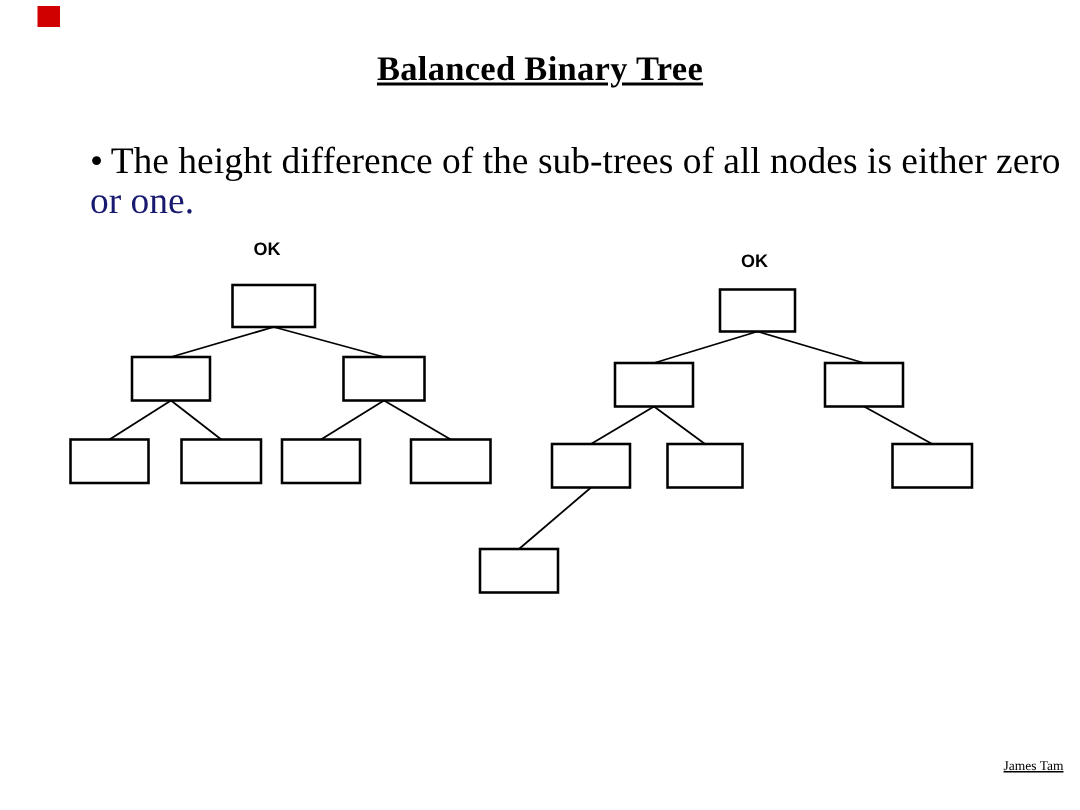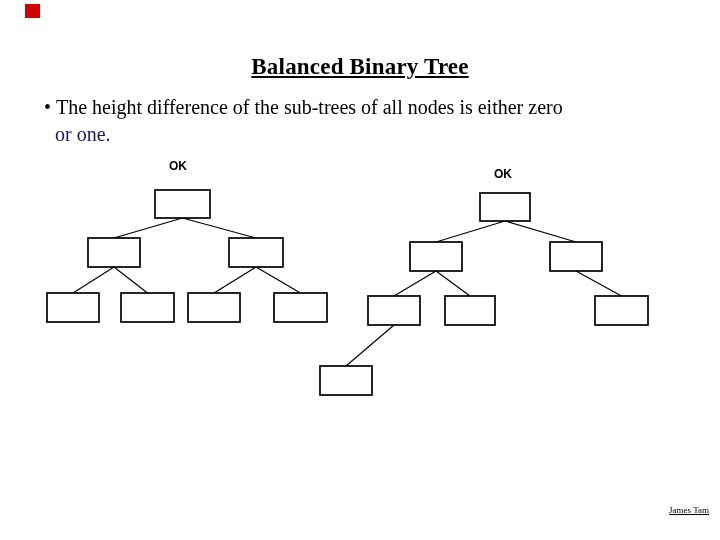--- a/index.html
+++ b/index.html
@@ -20,32 +20,31 @@
   }
   .title {
     position: absolute;
     left: 0; top: 33px;
     width: 100%;
     text-align: center;
     font-size: 23px;
     font-weight: bold;
     text-decoration: underline;
     letter-spacing: 0.2px;
-    margin-top: 21px;
   }
   .bullets {
     position: absolute;
-    left: 44px; top: 94px;
+    left: 60px; top: 94px;
     width: 650px;
-    font-size: 20px;
+    font-size: 25px;
     line-height: 27px;
   }
   .bullet-line { white-space: nowrap; }
   .bullet-marker { margin-right: 5px; }
-  .bullet-cont { margin-left: 11px; }
+  .bullet-cont { }
   .diagram-svg {
     position: absolute;
     left: 0; top: 0;
     width: 720px; height: 540px;
   }
   .tree-node { fill: #ffffff; stroke: #000000; stroke-width: 1.7px; }
   .tree-edge { stroke: #000000; stroke-width: 1.2px; }
   .ok-label {
     font-family: "Liberation Sans", sans-serif;
     font-size: 12px;

